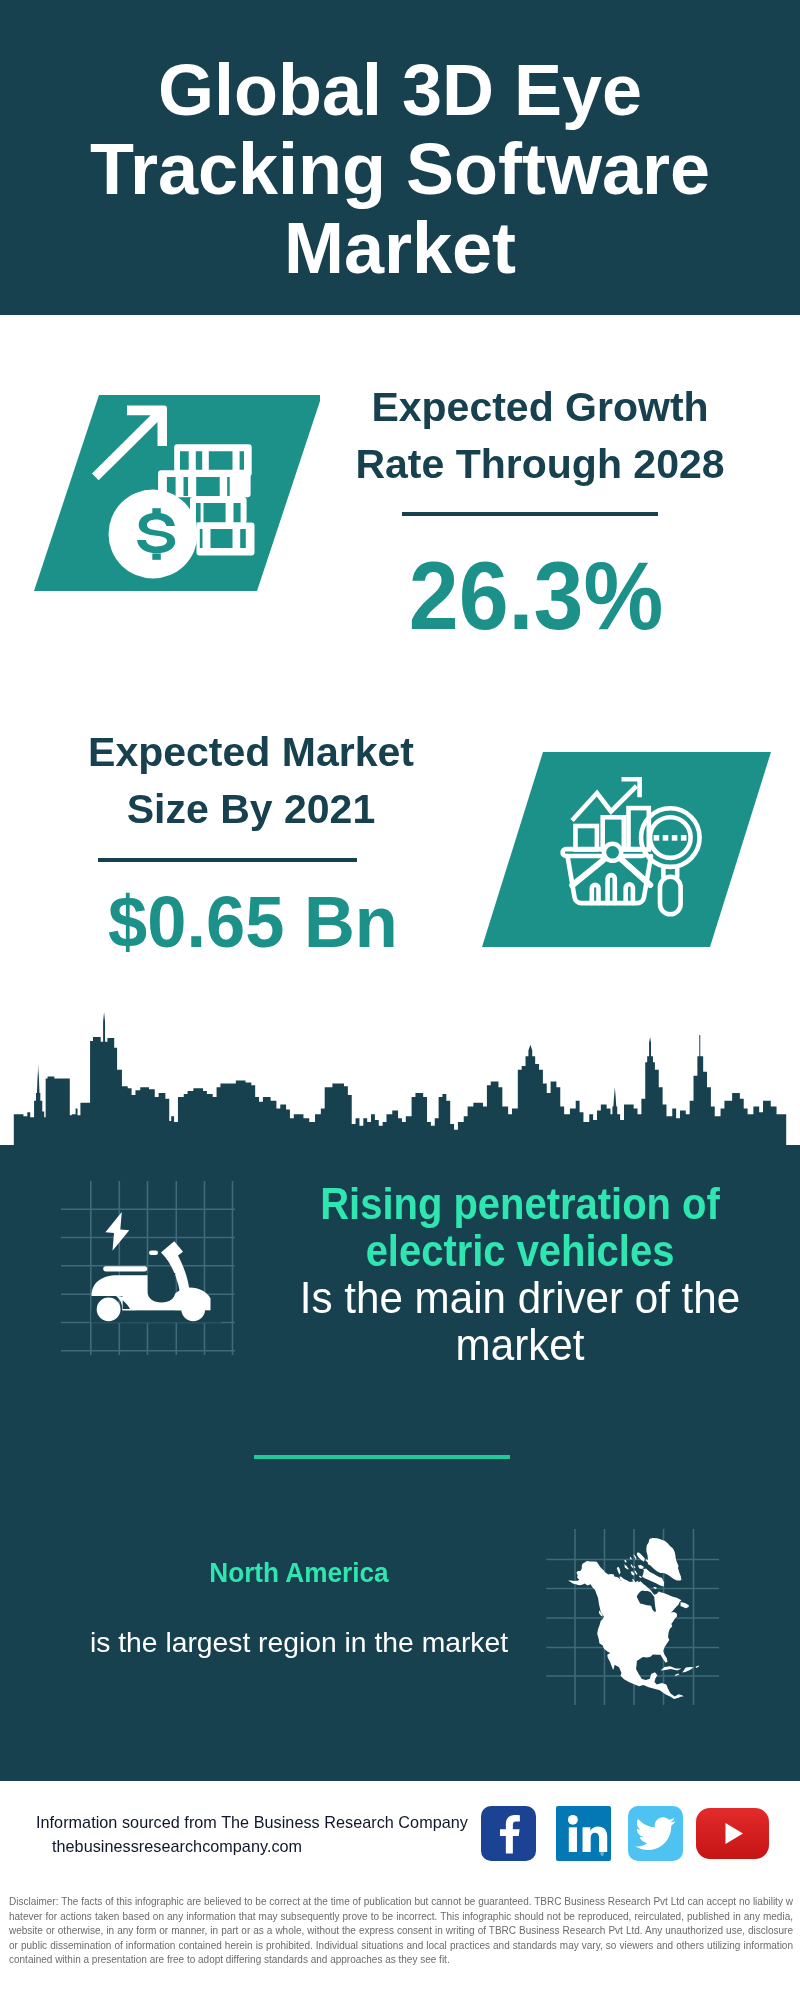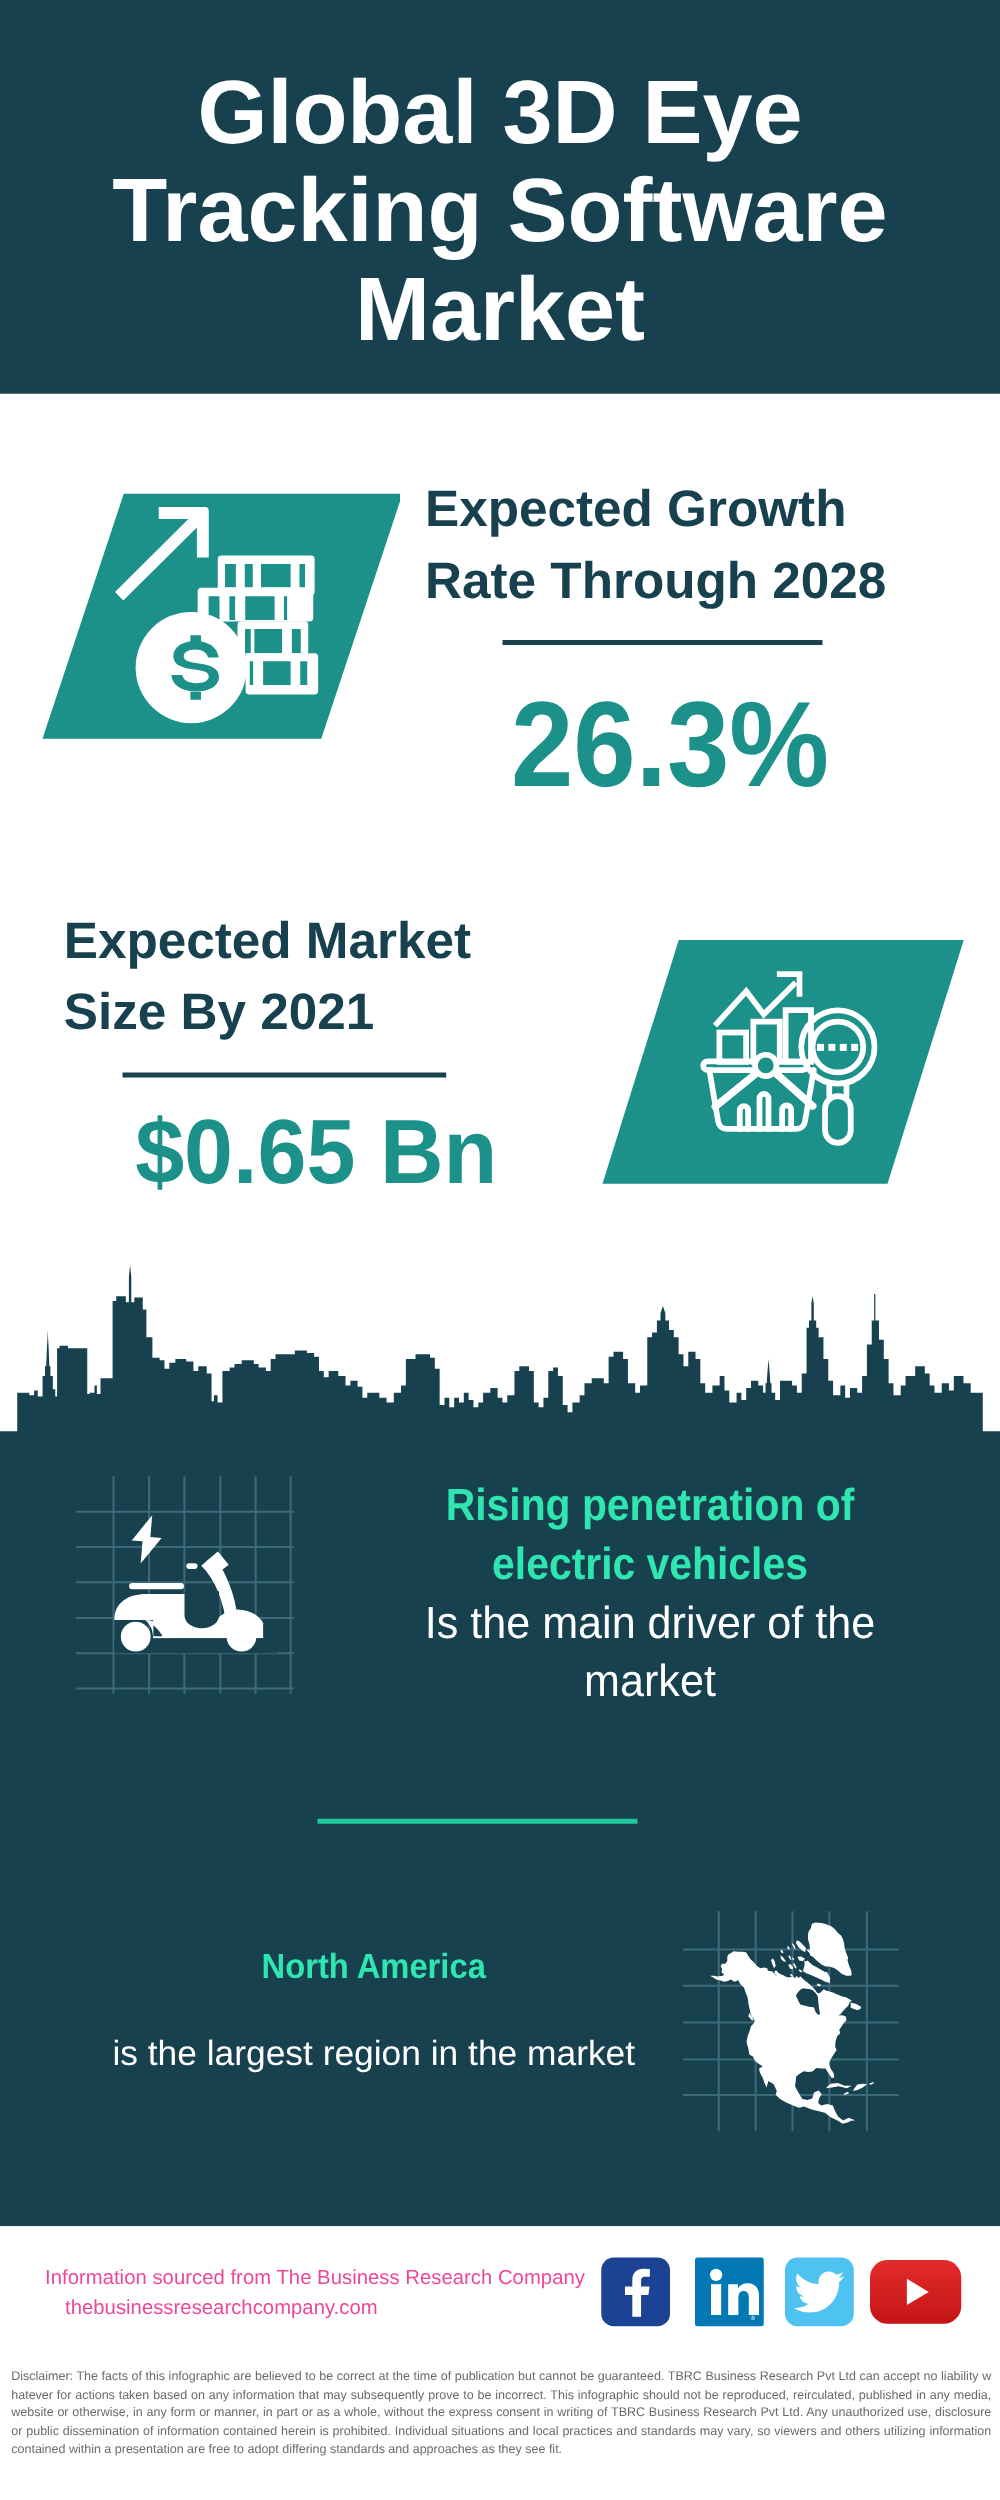--- a/index.html
+++ b/index.html
@@ -5,45 +5,45 @@
   * { box-sizing: border-box; margin:0; padding:0; }
   html,body { width:800px; height:2000px; }
   body { font-family:"Liberation Sans", sans-serif; background:#ffffff; }
   .page { position:relative; width:800px; height:2000px; overflow:hidden; background:#fff; }
 
   
   .header { position:absolute; left:0; top:0; width:800px; height:315px; background:#17414F; }
   .header h1 { color:#ffffff; font-size:72px; font-weight:bold; text-align:center;
                line-height:79px; padding-top:38px; width:700px; margin:13px auto; }
   .stat-title { position:absolute; color:#17414F; font-weight:bold; font-size:41px;
-                line-height:57px; white-space:pre-line; }
+                line-height:57px; text-align:center; white-space:pre-line; }
   .rule { position:absolute; height:4px; background:#17414F; }
   .stat-value { position:absolute; color:#1C918A; font-weight:bold;
                 text-align:center; }
   .sv1 { font-size:97px; line-height:97px; transform:scaleX(0.925); }
   .sv2 { font-size:73px; line-height:73px; transform:scaleX(0.965); }
 
   
   .lower { position:absolute; left:0; top:1145px; width:800px; height:636px; background:#17414F; }
   .skyline { position:absolute; left:0; top:1012px; width:800px; height:140px; }
   .grid-box { position:absolute; }
   .fact { position:absolute; text-align:center; }
   .fact b { color:#2FE6B0; font-weight:bold; display:inline-block; transform-origin:center; }
   .fact span { color:#ffffff; font-weight:normal; display:inline-block; transform-origin:center; }
-  .fact1 { font-size:36px; line-height:47px; }
+  .fact1 { font-size:44px; line-height:47px; }
   .fact1 b { transform:scaleX(0.908); }
   .fact1 span { transform:scaleX(0.958); }
   .fact2 { font-size:28px; line-height:70px; }
   .fact2 b { transform:scaleX(0.935); }
   .fact2 span { transform:scaleX(1.01); }
   .mint-rule { position:absolute; height:4px; background:#1FC99A; }
 
   
   .footer { position:absolute; left:0; top:1781px; width:800px; height:110px; background:#ffffff; }
-  .src-text { position:absolute; color:#ec4899; font-size:16.2px; line-height:21px; white-space:nowrap; letter-spacing:0.04px; }
+  .src-text { position:absolute; color:#0f172a; font-size:16.2px; line-height:21px; white-space:nowrap; letter-spacing:0.04px; }
   .social { position:absolute; width:55px; height:55px; border-radius:10px; display:block; overflow:hidden; }
   .social.sq { border-radius:2px; }
   .social.wide { width:73px; height:51px; border-radius:14px; top:1808px; }
   .disc-band { position:absolute; left:0; top:1895px; width:800px; height:105px; background:#ffffff; }
   .disclaimer { position:absolute; left:9px; top:1895px; width:784px; color:#6b6b6b;
                 font-size:10px; line-height:14.6px; text-align:justify;
                 word-break:break-all; }
 </style>
 </head>
 <body>

